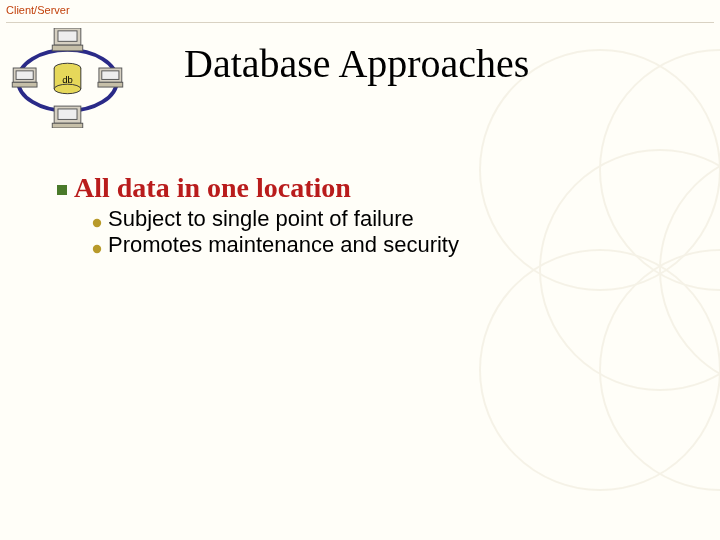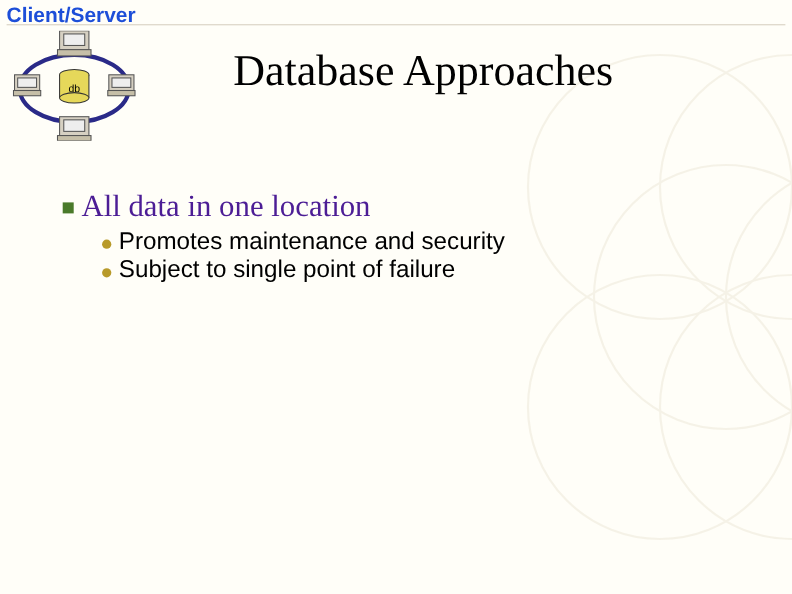--- a/index.html
+++ b/index.html
@@ -19,23 +19,23 @@
     width: 360px;
     height: 540px;
     pointer-events: none;
     z-index: 0;
     opacity: 0.15;
   }
   .header-label {
     position: absolute;
     top: 4px;
     left: 6px;
-    font-size: 19px;
-    font-weight: bold;
-    color: #1d4ed8;
+    font-size: 11px;
+    font-weight: normal;
+    color: #c2410c;
     z-index: 2;
   }
   .hr-top {
     position: absolute;
     top: 22px;
     left: 6px;
     right: 6px;
     height: 0;
     border-top: 1px solid #a09274;
     opacity: 0.4;
@@ -45,21 +45,21 @@
     position: absolute;
     top: 28px;
     left: 10px;
     width: 115px;
     height: 100px;
     z-index: 2;
   }
   .slide-title {
     position: absolute;
     top: 40px;
-    left: 212px;
+    left: 184px;
     right: 20px;
     font-family: "Times New Roman", Times, serif;
     font-size: 40px;
     color: #000;
     z-index: 2;
   }
   .content {
     position: absolute;
     top: 170px;
     left: 20px;
@@ -89,21 +89,22 @@
     margin-bottom: 2px;
   }
   .lvl2 .bullet {
     width: 18px;
     flex: 0 0 18px;
     margin-top: 10px;
   }
   .lvl2 .text {
     font-family: "Times New Roman", Times, serif;
     font-size: 28px;
-    color: #4c1d95;
+    color: #b91c1c;
+    font-weight: bold;
   }
   .lvl3 {
     display: flex;
     align-items: flex-start;
     margin-left: 72px;
     margin-top: 0;
     margin-bottom: 0;
   }
   .lvl3 .bullet {
     width: 16px;
@@ -183,25 +184,25 @@
     </span>
     <span class="text">All data in one location</span>
   </div>
 
   <div class="lvl3">
     <span class="bullet">
       <svg width="10" height="10" viewBox="0 0 10 10">
           <circle cx="5" cy="5" r="4.2" fill="#b89a2a"></circle>
         </svg>
     </span>
-    <span class="text">Promotes maintenance and security</span>
+    <span class="text">Subject to single point of failure</span>
   </div>
 
   <div class="lvl3">
     <span class="bullet">
       <svg width="10" height="10" viewBox="0 0 10 10">
           <circle cx="5" cy="5" r="4.2" fill="#b89a2a"></circle>
         </svg>
     </span>
-    <span class="text">Subject to single point of failure</span>
+    <span class="text">Promotes maintenance and security</span>
   </div>
 
 </div>
 
 </body></html>

